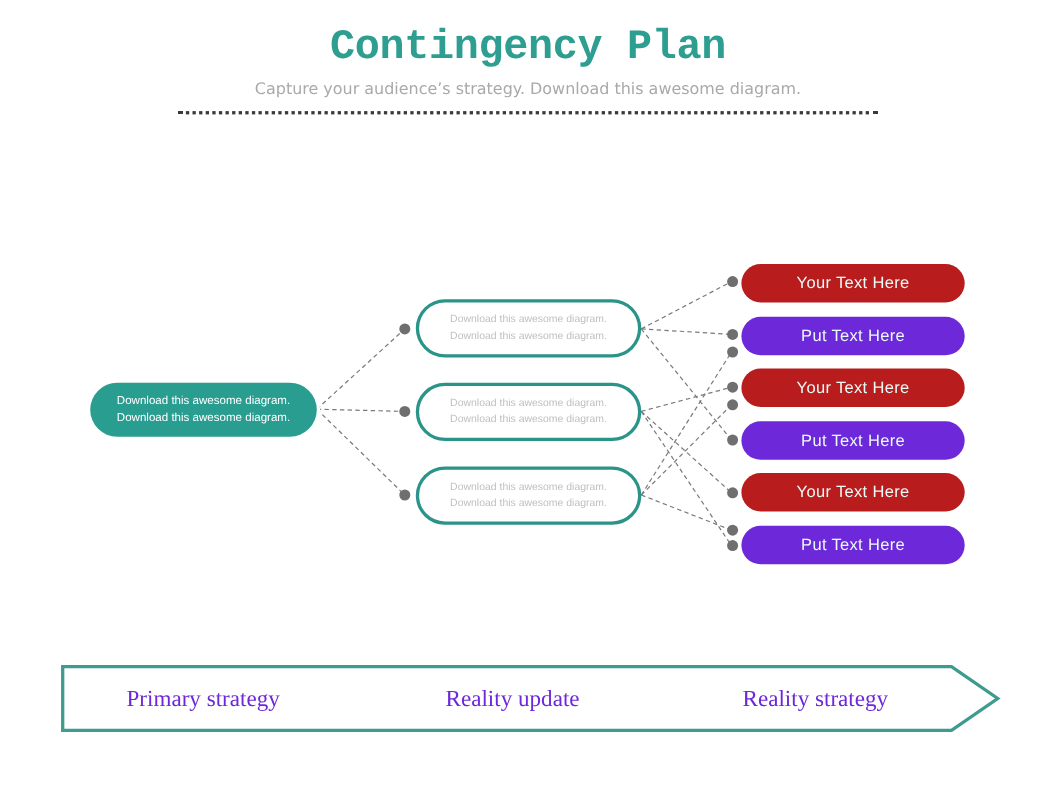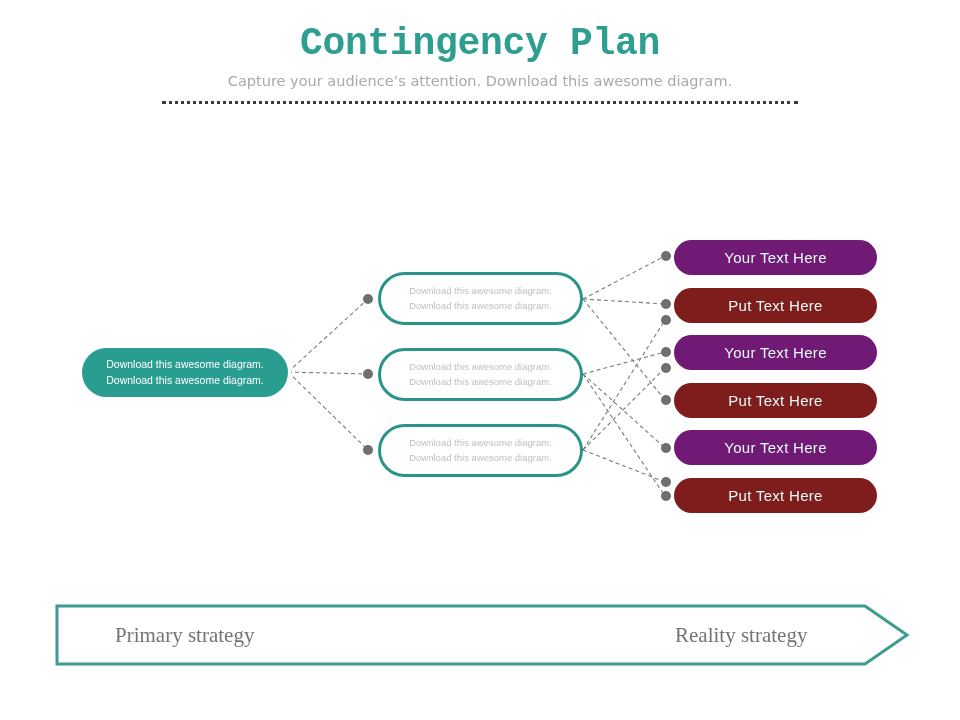--- a/index.html
+++ b/index.html
@@ -110,22 +110,22 @@
   .leaf-node {
     left: 674px;
     width: 203px;
     height: 35px;
     border-radius: 18px;
     color: #e9fbf8;
     font-size: 15px;
     letter-spacing: 0.3px;
     box-shadow: 0 0 0 3px #ffffff;
   }
-  .leaf-light { background: #701a75; }
-  .leaf-dark  { background: #7f1d1d; }
+  .leaf-light { background: #b91c1c; }
+  .leaf-dark  { background: #6d28d9; }
   .leaf-node.l0 { top: 240px; }
   .leaf-node.l1 { top: 288px; }
   .leaf-node.l2 { top: 335px; }
   .leaf-node.l3 { top: 383px; }
   .leaf-node.l4 { top: 430px; }
   .leaf-node.l5 { top: 478px; }
 
   
   .banner {
     position: absolute;
@@ -139,34 +139,34 @@
     left: 0;
     top: 0;
     width: 855px;
     height: 62px;
     display: flex;
     align-items: center;
   }
   .banner-label {
     font-family: "Liberation Serif", serif;
     font-size: 21px;
-    color: #737373;
+    color: #6d28d9;
     position: absolute;
     white-space: nowrap;
   }
   .bl0 { left: 60px; }
   .bl1 { left: 350px; }
   .bl2 { left: 620px; }
 </style>
 </head>
 <body>
 
 <div class="header">
   <h1 class="title">Contingency Plan</h1>
-  <p class="subtitle">Capture your audience’s attention. Download this awesome diagram.</p>
+  <p class="subtitle">Capture your audience’s strategy. Download this awesome diagram.</p>
 </div>
 <div class="divider"></div>
 
 <div class="diagram">
 
   <svg class="lines" viewBox="0 0 960 720">
     <g stroke="#7a7a7a" stroke-width="1.1" stroke-dasharray="4,3" fill="none">
 
       <line x1="288" y1="372" x2="368" y2="299"></line>
       <line x1="288" y1="372" x2="368" y2="374"></line>
@@ -247,15 +247,16 @@
     <span>Put Text Here</span>
   </div>
 </div>
 
 <div class="banner">
   <svg width="855" height="62" viewBox="0 0 855 62">
     <polygon points="2,2 810,2 852,31 810,60 2,60" fill="#ffffff" stroke="#3f9b90" stroke-width="3"></polygon>
   </svg>
   <div class="banner-labels">
     <span class="banner-label bl0">Primary strategy</span>
+    <span class="banner-label bl1">Reality update</span>
     <span class="banner-label bl2">Reality strategy</span>
   </div>
 </div>
 
 </body></html>

